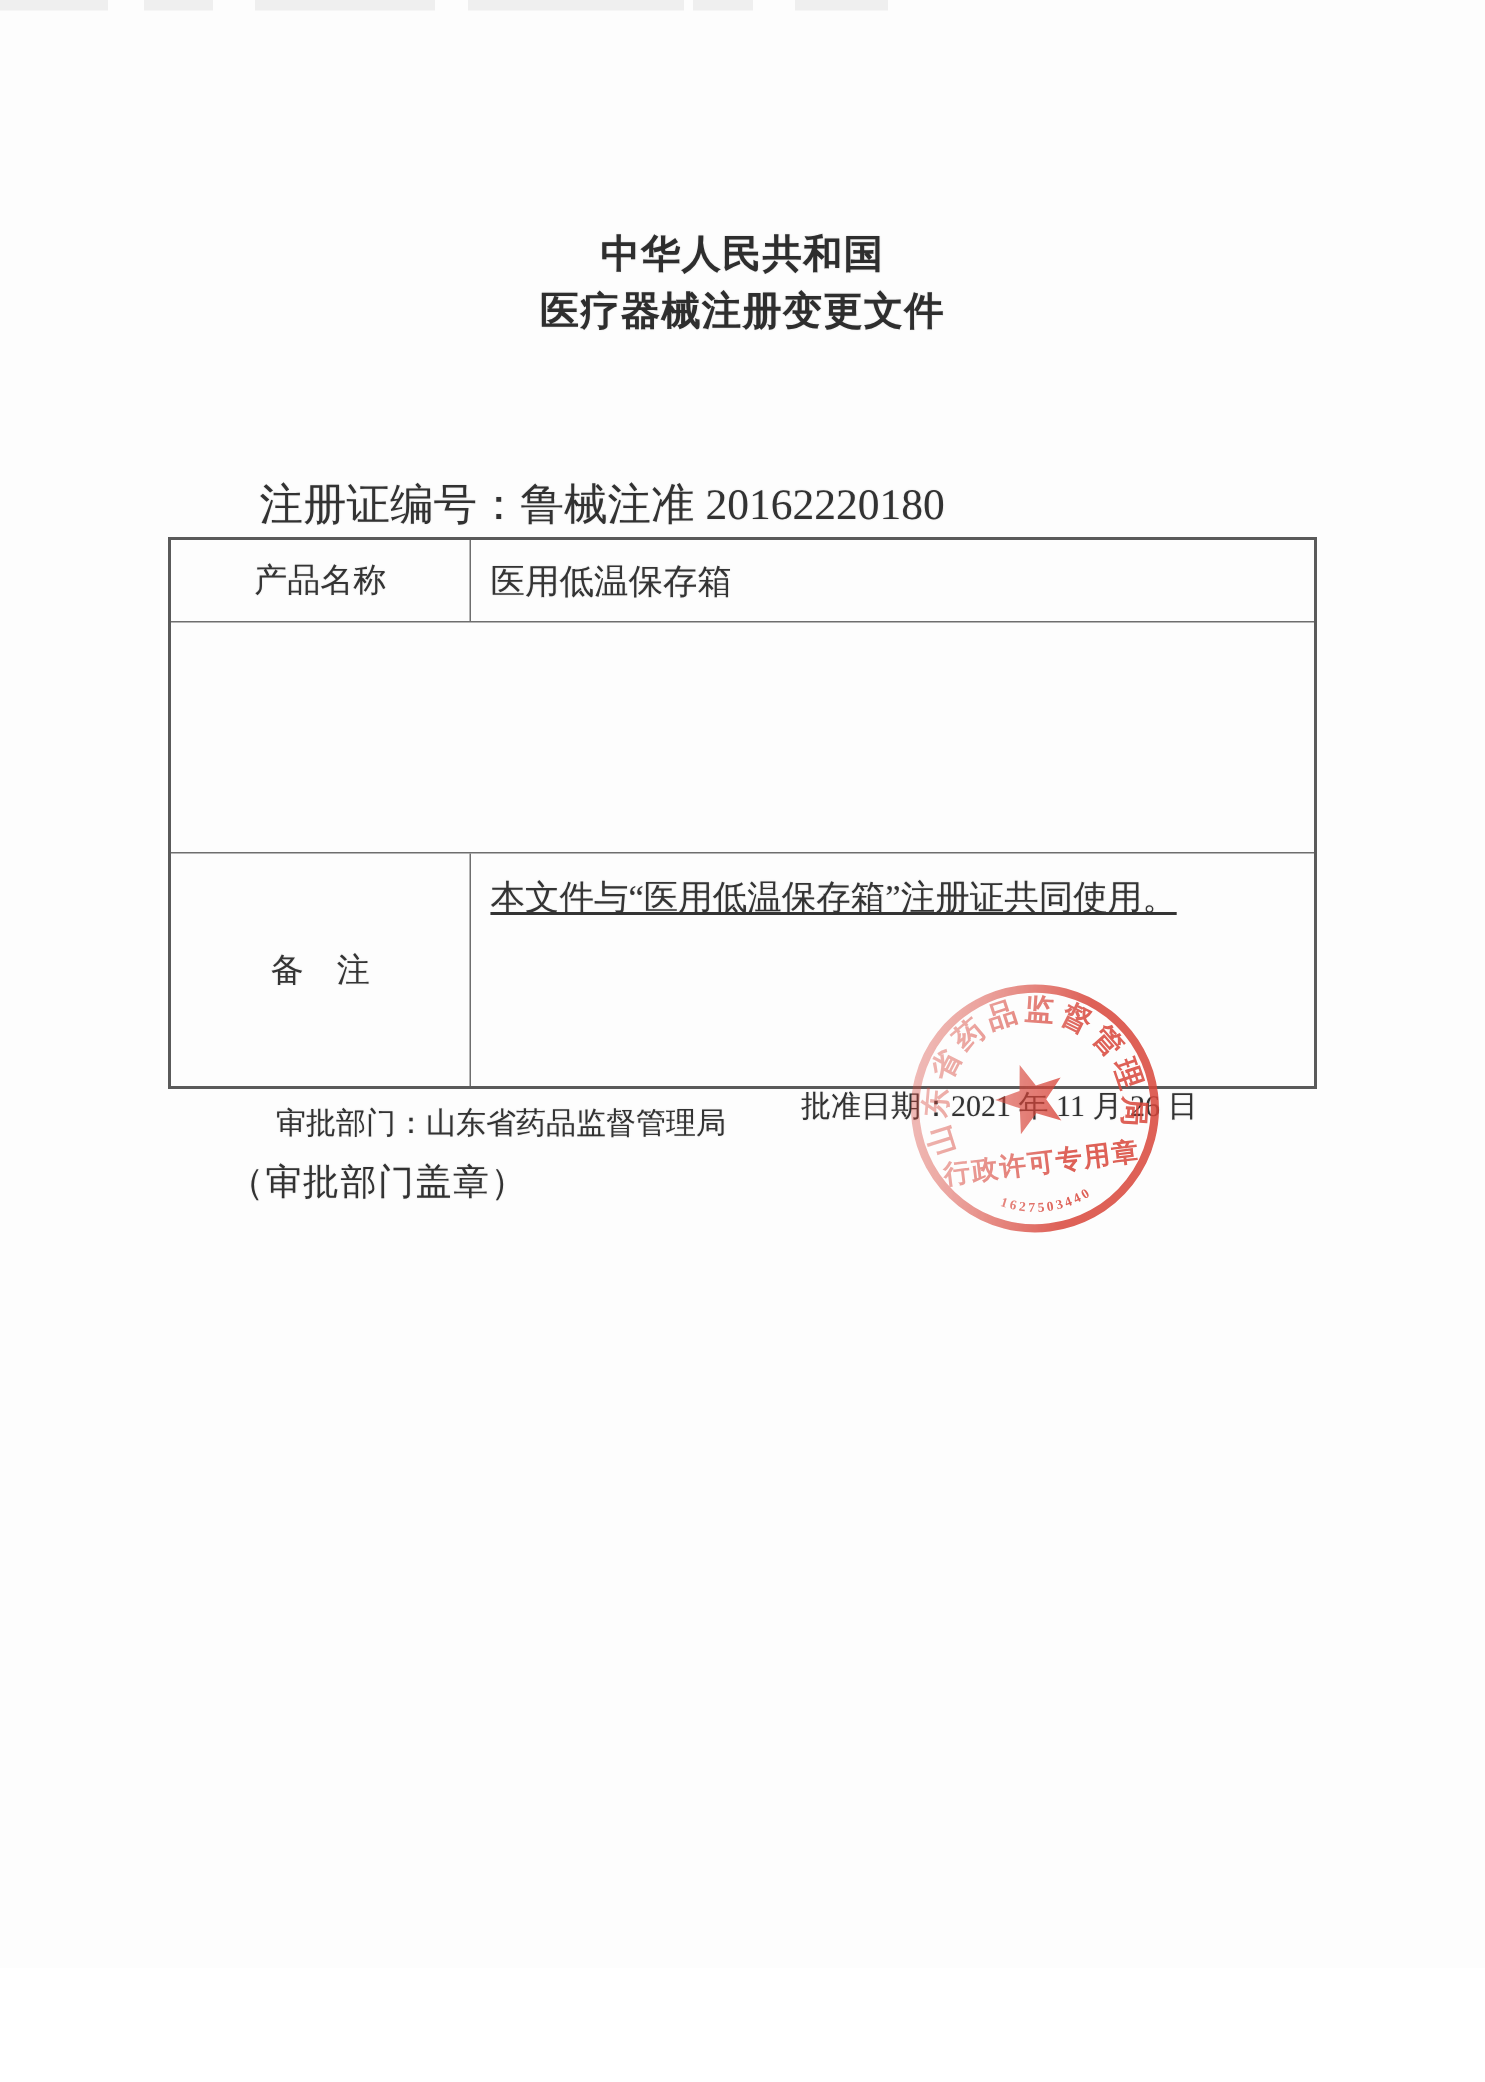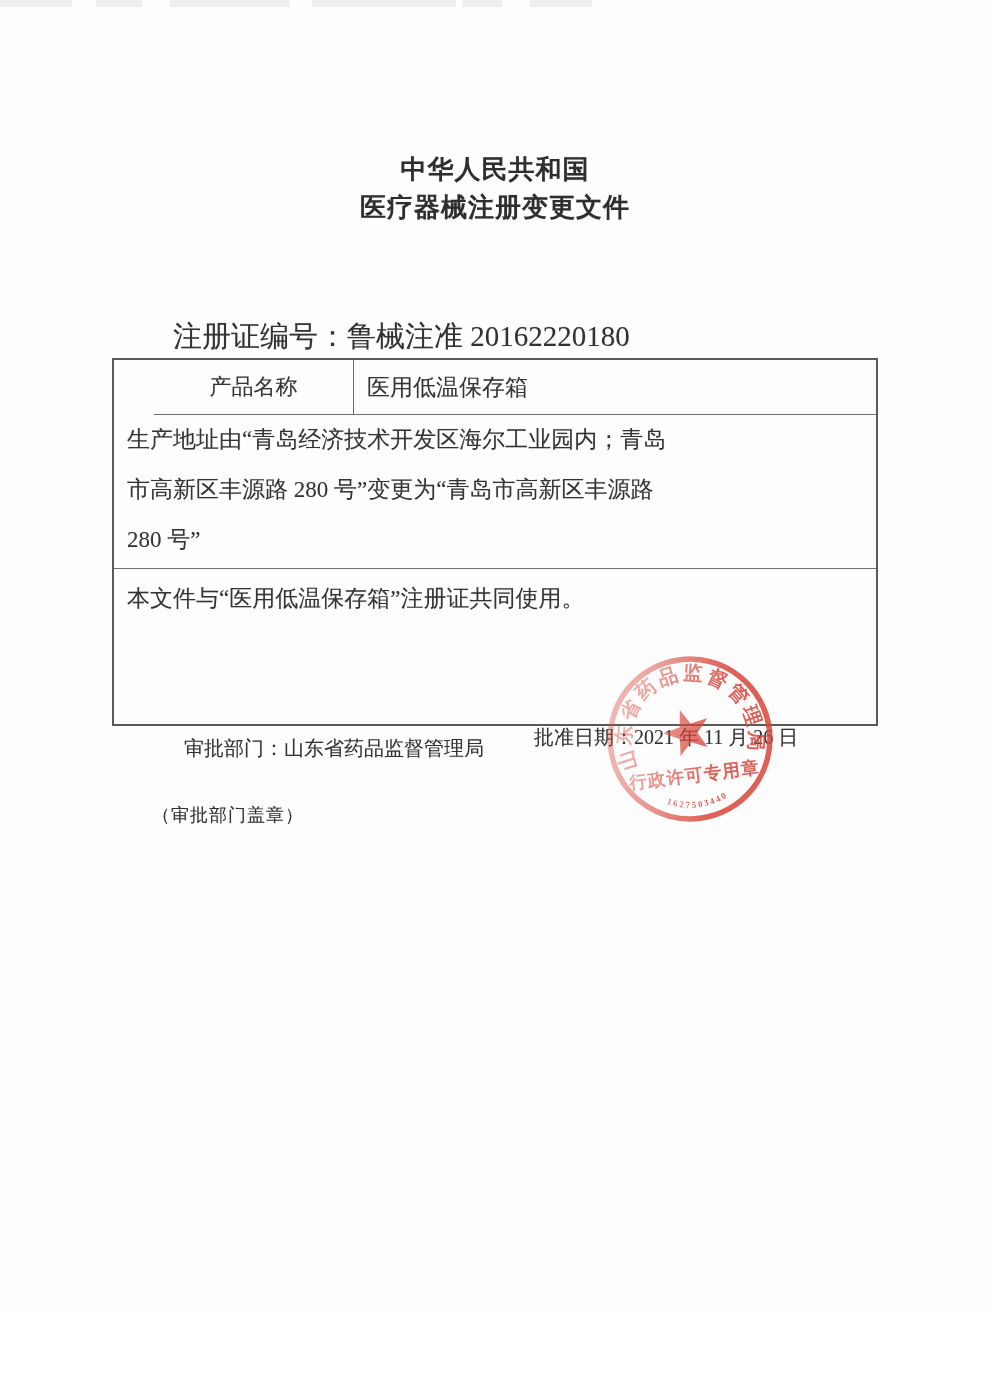--- a/index.html
+++ b/index.html
@@ -55,37 +55,37 @@
     flex-shrink: 0;
     text-shadow: 0 0 1px rgba(80,80,80,0.28);
   }
   .tvalue {
     flex: 1;
     padding-left: 13px; padding-right: 10px;
     font-size: 23px;
     color: #343434;
     text-shadow: 0 0 1px rgba(80,80,80,0.28);
   }
-  .row-product { height: 54px; margin-left: 40px; }
+  .row-product { height: 54px; }
   .row-change { height: 153px; }
   .row-note { height: 155px; }
   .v-center { display: flex; align-items: center; }
   .row-change .tvalue .tline { line-height: 50px; white-space: nowrap; }
-  .row-note .tvalue { padding-top: 16px; line-height: 28px; }
+  .row-note .tvalue { padding-top: 16px; line-height: 28px; text-decoration: underline; }
 
   .footer-line {
     position: absolute;
     font-size: 20px;
     color: #323232;
     white-space: nowrap;
     text-shadow: 0 0 1px rgba(80,80,80,0.28);
   }
   #dept-line { left: 184px; top: 735px; }
   #date-line { left: 534px; top: 724px; }
-  #seal-note-line { left: 152px; top: 772px; font-size: 18px; letter-spacing: 1px; margin-top: 31px; }
+  #seal-note-line { left: 152px; top: 772px; font-size: 24px; letter-spacing: 1px; }
 
   .seal {
     position: absolute;
     left: 596px; top: 634px;
     width: 188px; height: 210px;
     transform: rotate(-7deg);
     opacity: 0.88;
     pointer-events: none;
     -webkit-mask-image: linear-gradient(105deg, rgba(0,0,0,0.28) 0%, rgba(0,0,0,0.55) 30%, rgba(0,0,0,0.97) 62%);
     mask-image: linear-gradient(105deg, rgba(0,0,0,0.28) 0%, rgba(0,0,0,0.55) 30%, rgba(0,0,0,0.97) 62%);
@@ -114,28 +114,24 @@
   </div>
 
   <div class="doc-table">
 
     <div class="trow row-product">
       <div class="tlabel">产品名称</div>
       <div class="tvalue v-center">医用低温保存箱</div>
     </div>
 
     <div class="trow row-change">
-      <div class="tvalue">
-        <div class="tline">生产地址由“青岛经济技术开发区海尔工业园内；青岛</div>
-        <div class="tline">市高新区丰源路 280 号”变更为“青岛市高新区丰源路</div>
-        <div class="tline">280 号”</div>
-      </div>
     </div>
 
     <div class="trow row-note">
+      <div class="tlabel">备　注</div>
       <div class="tvalue">本文件与“医用低温保存箱”注册证共同使用。</div>
     </div>
 
   </div>
 
   <div id="dept-line" class="footer-line">
     <span>审批部门：</span><span>山东省药品监督管理局</span>
   </div>
 
   <div id="date-line" class="footer-line">

